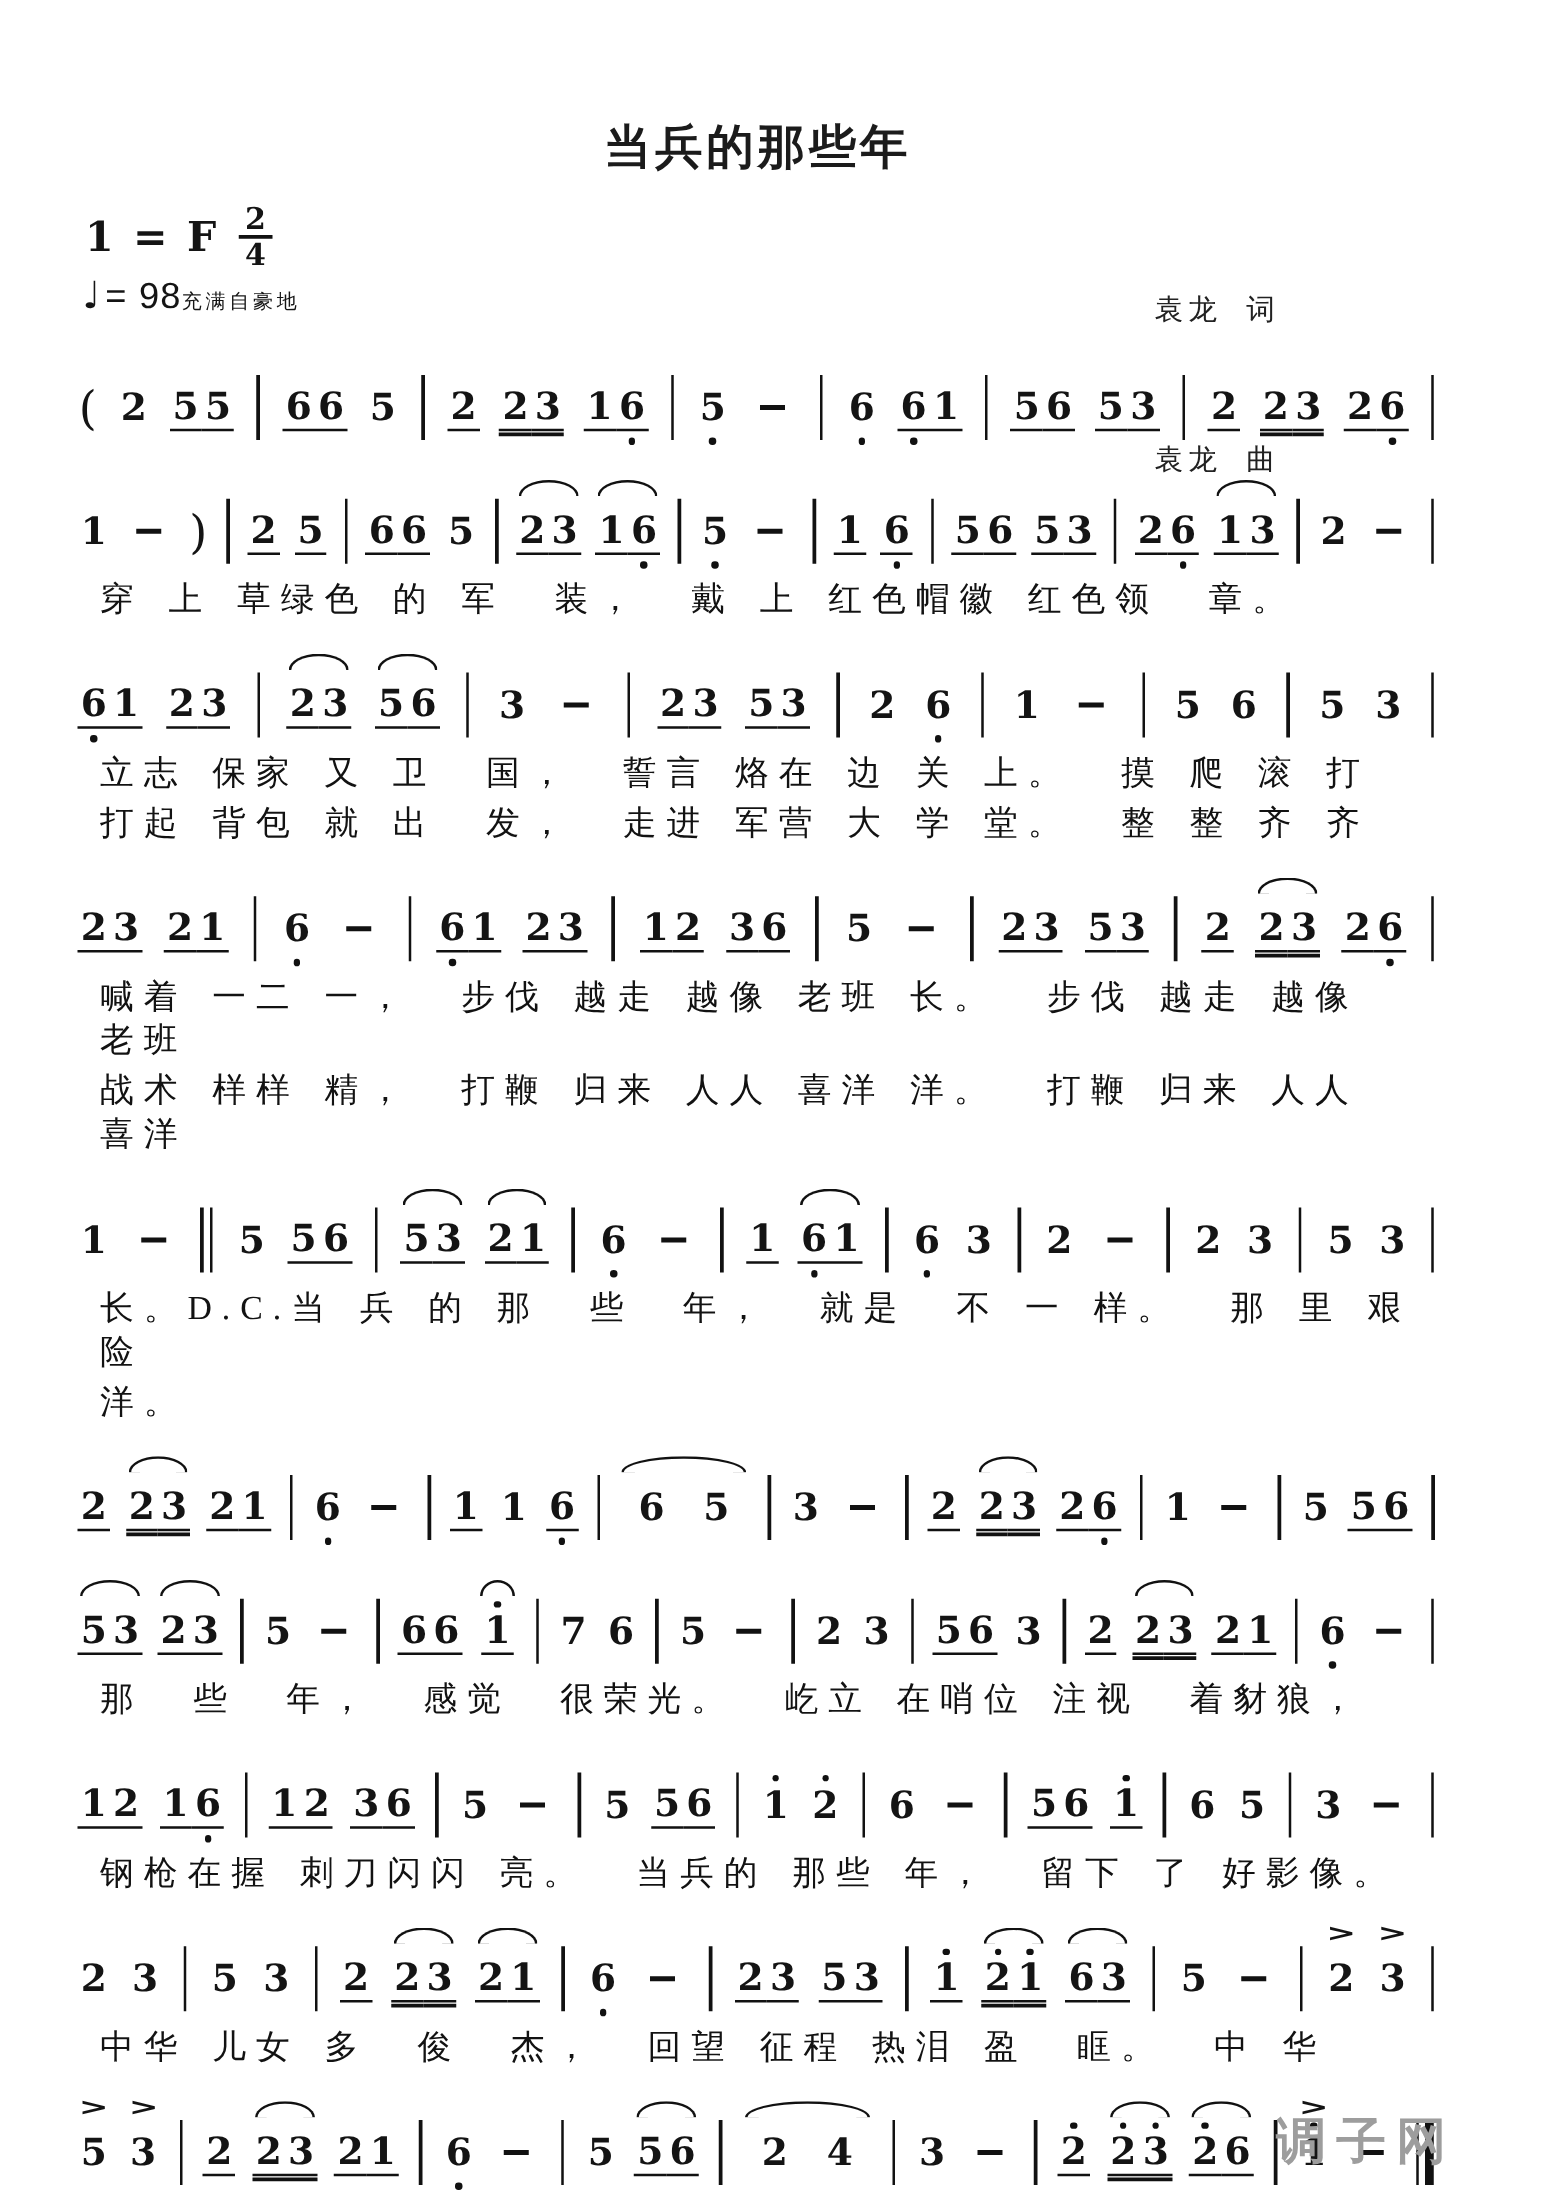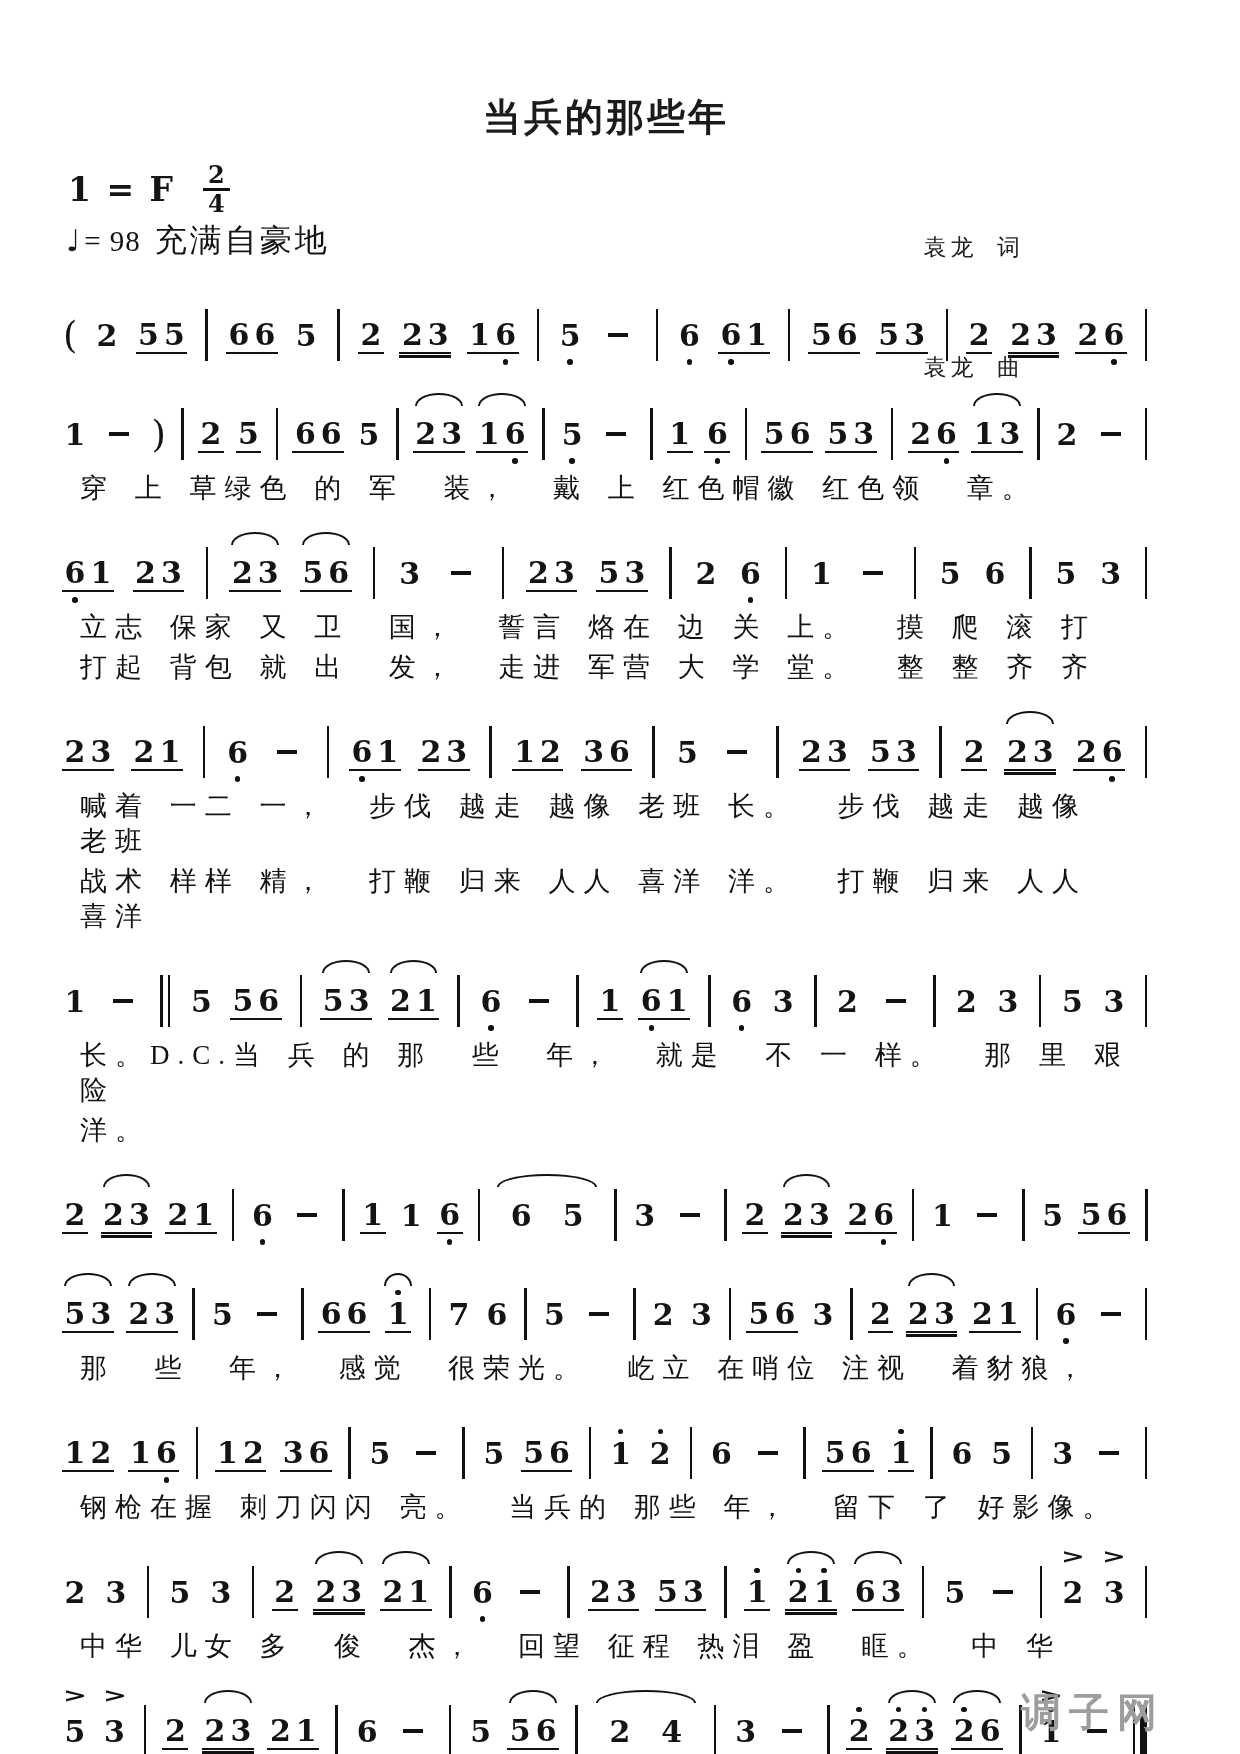--- a/index.html
+++ b/index.html
@@ -19,28 +19,28 @@
     font-family:"Liberation Sans", sans-serif;
     font-size:38px;font-weight:600;letter-spacing:3px;
     margin:0 0 18px 0;color:#1b1b1b;
   }
   .credits{
     position:absolute;top:148px;right:216px;
     font-family:"Liberation Serif", serif;
     font-size:23px;line-height:40px;letter-spacing:4px;
     color:#222;text-align:left;white-space:pre;
   }
-  .keyline{display:flex;align-items:center;gap:28px;margin:6px 0 0 6px;height:56px;}
+  .keyline{display:flex;align-items:center;gap:16px;margin:6px 0 0 6px;height:56px;}
   .keysig{font-family:"DejaVu Serif", serif;font-weight:bold;font-size:33px;letter-spacing:2px;}
   .frac{display:inline-flex;flex-direction:column;align-items:center;font-family:"DejaVu Serif", serif;font-weight:bold;font-size:24px;line-height:26px;}
   .frac .fn{border-bottom:3px solid #111;padding:0 5px;}
   .tempoline{display:flex;align-items:baseline;margin:2px 0 26px 4px;}
   .tnote{font-family:"DejaVu Sans", sans-serif;font-size:30px;}
-  .teq{font-family:Liberation Serif, serif;font-size:29px;margin-left:4px;letter-spacing:1px;text-align:center;}
-  .texpr{font-family:"Liberation Serif", serif;font-size:32px;margin-left:14px;letter-spacing:3px;}
+  .teq{font-family:Liberation Sans, sans-serif;font-size:29px;margin-left:4px;letter-spacing:1px;text-align:center;}
+  .texpr{font-family:"Liberation Serif", serif;font-size:16px;letter-spacing:3px;}
   
   .sysblock{margin-bottom:21px;}
   .system{display:flex;justify-content:space-between;align-items:flex-end;}
   .tok{display:inline-flex;flex-direction:column;align-items:center;}
   .zone-arc{height:18px;width:100%;display:flex;align-items:flex-end;justify-content:center;}
   .slur{flex:1;min-width:24px;height:11px;margin:0 2px;
         border:2.2px solid #111;border-bottom:none;
         border-radius:50% 50% 0 0 / 100% 100% 0 0;}
   .accent{font-family:"DejaVu Sans", sans-serif;font-weight:900;font-size:19px;line-height:15px;transform:scaleX(1.5);}
   .body{display:inline-flex;align-items:flex-end;}

